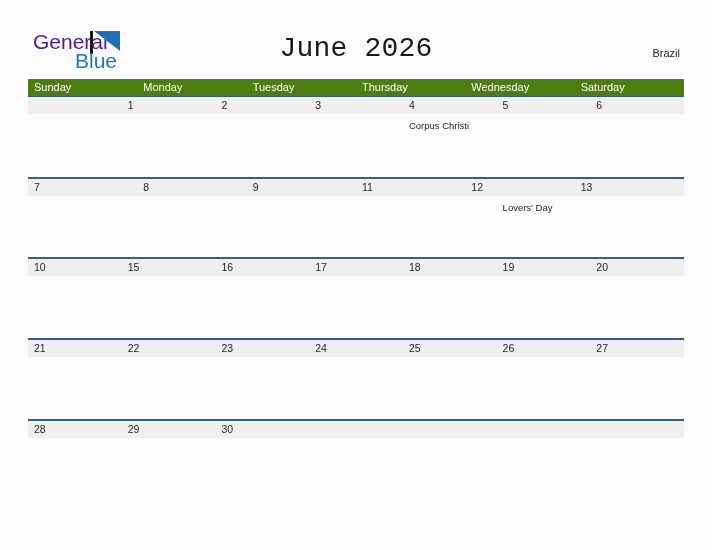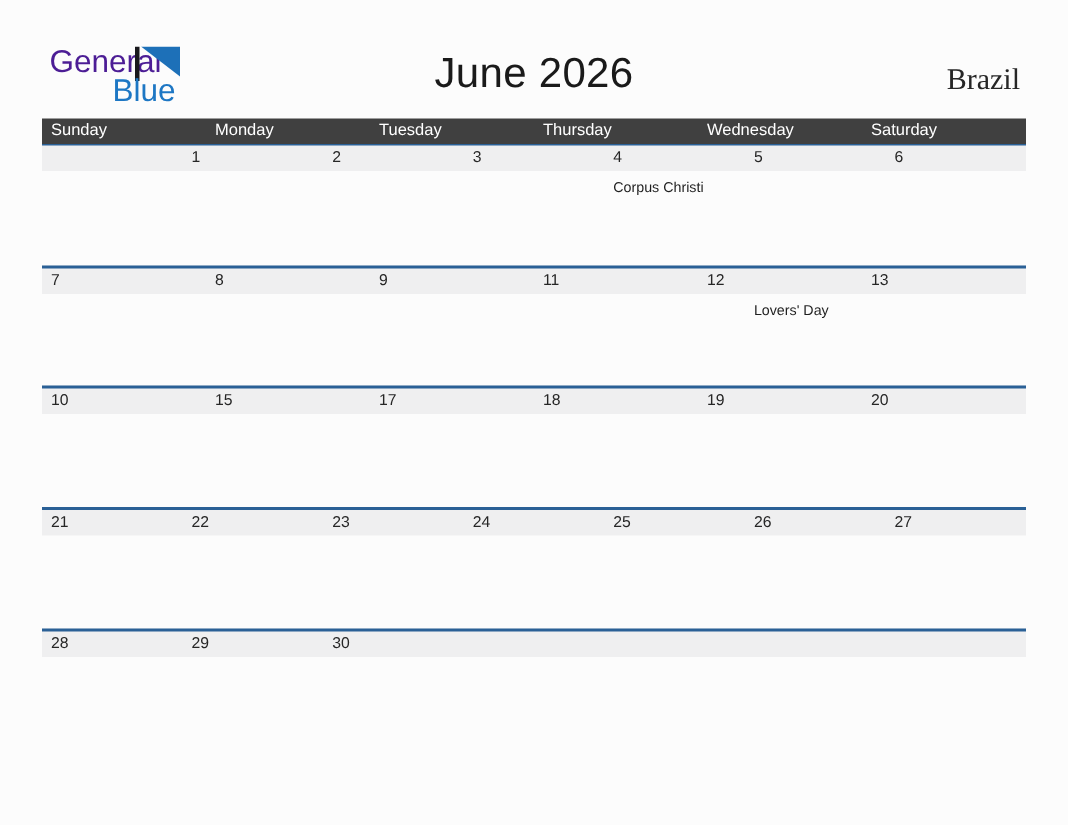--- a/index.html
+++ b/index.html
@@ -70,47 +70,47 @@
     position: absolute;
     left: 0;
     top: 32px;
     width: 712px;
     text-align: center;
     font-size: 28px;
     line-height: 34px;
     color: #1a1a1a;
     font-weight: 400;
     letter-spacing: 0.2px;
+    font-family: Liberation Mono, monospace;
   }
 
   .cal-region {
     position: absolute;
     right: 32px;
     top: 44px;
-    font-size: 20px;
+    font-size: 11px;
     line-height: 18px;
     color: #262626;
     text-align: right;
     white-space: nowrap;
-    font-family: Liberation Serif, serif;
   }
 
   
   .grid {
     position: absolute;
     left: 28px;
     top: 79px;
     width: 656px;
   }
 
   .weekday-row {
     display: flex;
     width: 656px;
     height: 17px;
-    background: #404040;
+    background: #4d7c0f;
   }
   .weekday-cell {
     flex: 1 1 0;
     min-width: 0;
     color: #ffffff;
     font-size: 11px;
     line-height: 17px;
     padding-left: 6px;
     box-sizing: border-box;
     white-space: nowrap;
@@ -301,20 +301,23 @@
 
     <div class="week-row">
       <div class="num-band">
         <div class="day-cell">
             <span class="day-num">10</span>
           </div>
         <div class="day-cell">
             <span class="day-num">15</span>
           </div>
         <div class="day-cell">
+            <span class="day-num">16</span>
+          </div>
+        <div class="day-cell">
             <span class="day-num">17</span>
           </div>
         <div class="day-cell">
             <span class="day-num">18</span>
           </div>
         <div class="day-cell">
             <span class="day-num">19</span>
           </div>
         <div class="day-cell">
             <span class="day-num">20</span>

